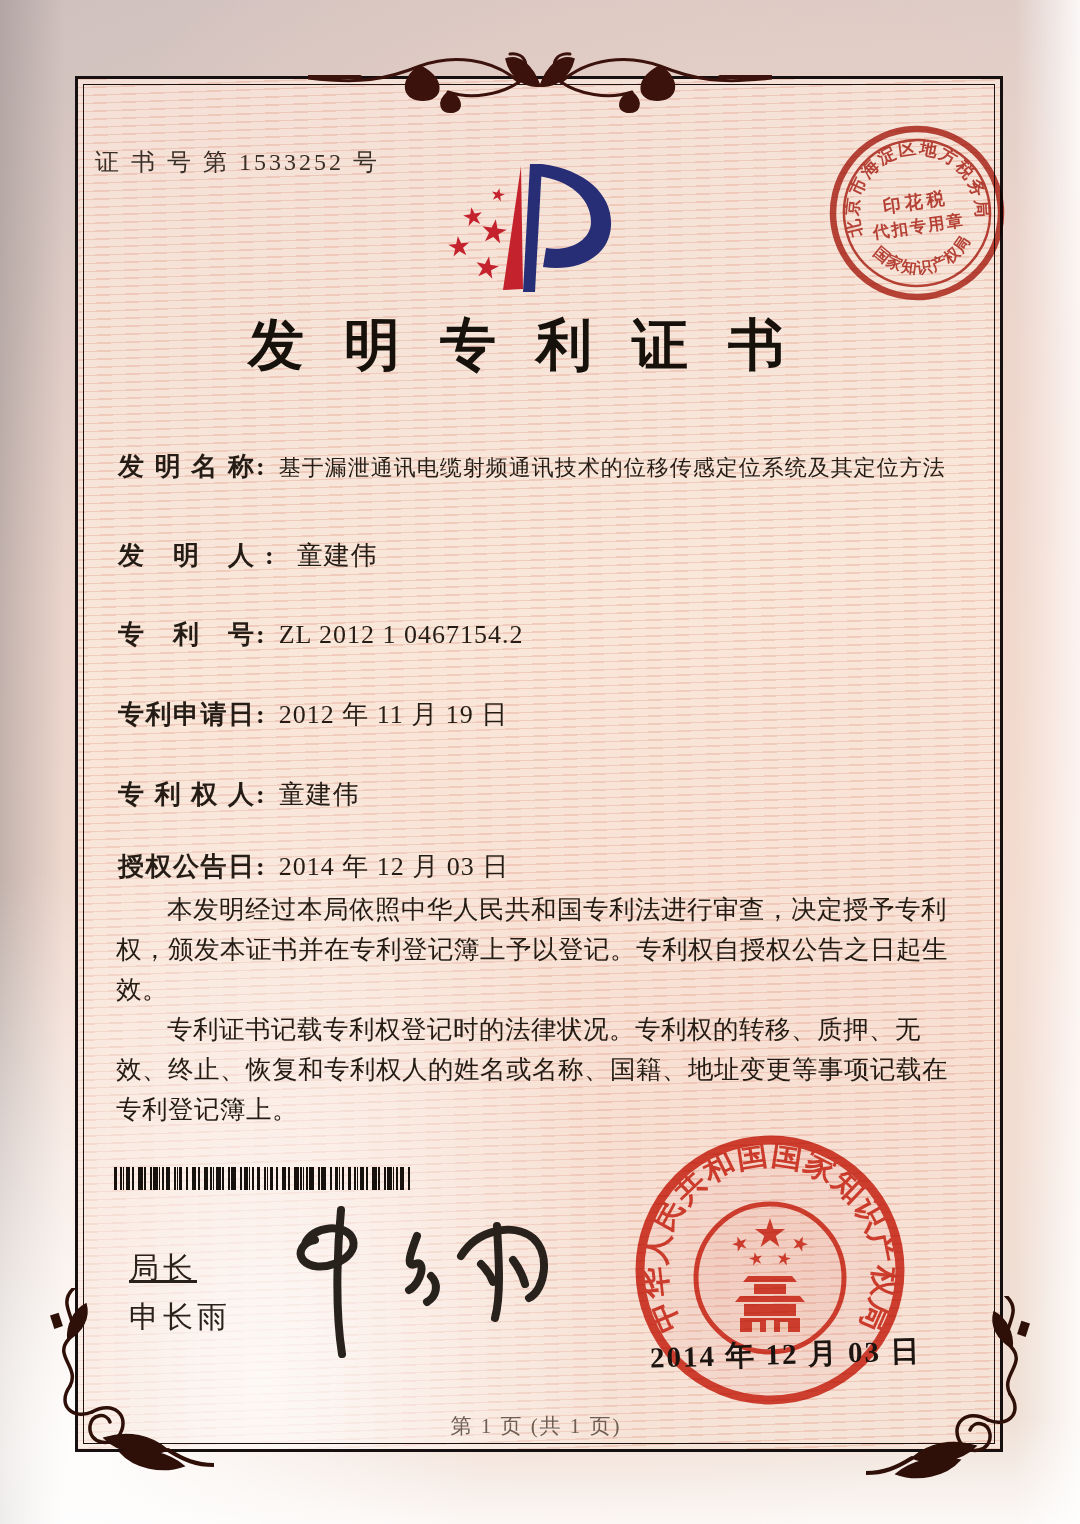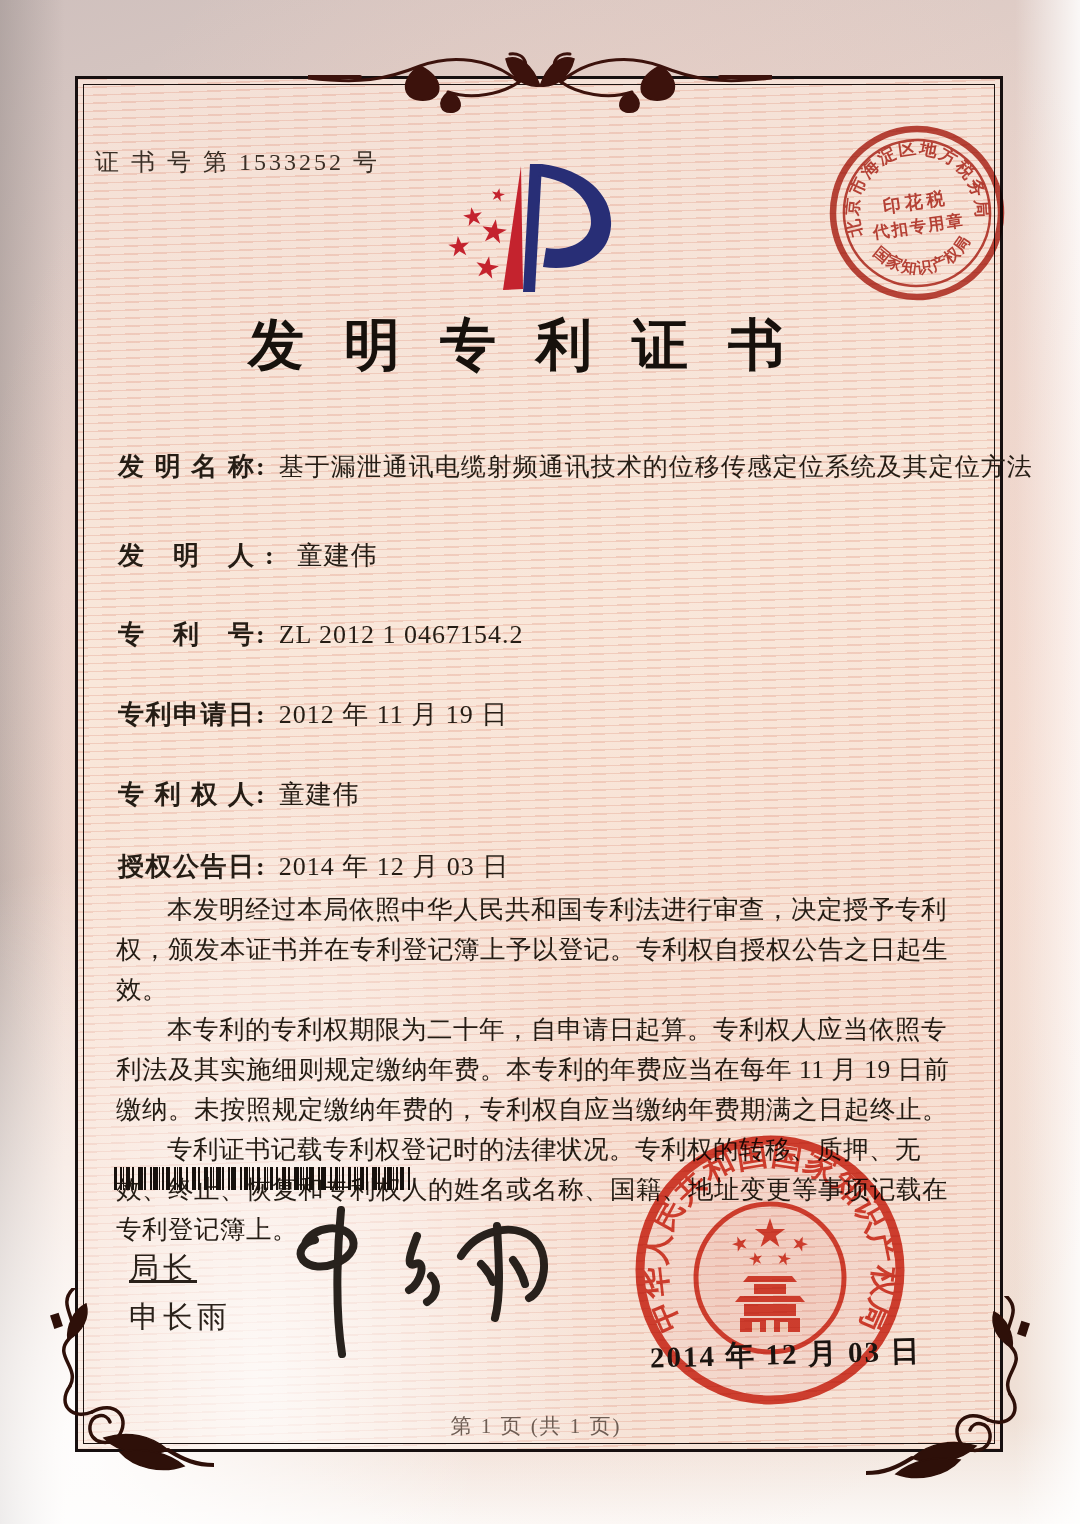--- a/index.html
+++ b/index.html
@@ -32,21 +32,21 @@
   }
   .txt{position:absolute;color:#241c15;}
   .cert-no{left:95px;top:146px;font-size:24px;letter-spacing:3px;color:#3a2f26;}
   .title{left:75px;top:308px;width:922px;text-align:center;font-size:56px;font-weight:700;
          letter-spacing:40px;box-sizing:border-box;color:#17110c;}
   .field{position:absolute;left:118px;display:flex;align-items:baseline;font-size:26px;color:#251d15;}
   .field .lab{display:inline-block;width:136px;text-align:justify;text-align-last:justify;font-weight:600;}
   .field .sep{margin:0 14px 0 2px;font-weight:600;}
   .field .val{letter-spacing:1px;white-space:nowrap;}
   .f0{top:449px;} .f1{top:538px;gap:9px;} .f2{top:617px;} .f3{top:697px;} .f4{top:777px;} .f5{top:849px;}
-  .f0 .val{font-size:25px;}
+  .f0 .val{font-size:22px;}
   .paras{position:absolute;left:116px;top:890px;width:856px;font-size:25.5px;line-height:40px;color:#241c14;}
   .paras p{margin:0;text-indent:2em;letter-spacing:.5px;}
   .barcode{
     position:absolute;left:114px;top:1167px;width:296px;height:23px;
     background-image:
       repeating-linear-gradient(90deg,#17110d 0 2px,transparent 2px 6px),
       repeating-linear-gradient(90deg,#17110d 0 3px,transparent 3px 13px),
       repeating-linear-gradient(90deg,#17110d 0 1px,transparent 1px 9px);
   }
   .signer-role{left:129px;top:1248px;font-size:30px;color:#2a211a;letter-spacing:4px;text-decoration:underline;}
@@ -176,21 +176,20 @@
       <span class="val">童建伟</span>
   </div>
   <div class="field f5">
     <span class="lab">授权公告日</span>
       <span class="sep">:</span>
       <span class="val">2014 年 12 月 03 日</span>
   </div>
 
   <div class="paras">
     <p>本发明经过本局依照中华人民共和国专利法进行审查，决定授予专利权，颁发本证书并在专利登记簿上予以登记。专利权自授权公告之日起生效。</p>
-    <p>本专利的专利权期限为二十年，自申请日起算。专利权人应当依照专利法及其实施细则规定缴纳年费。本专利的年费应当在每年 11 月 19 日前缴纳。未按照规定缴纳年费的，专利权自应当缴纳年费期满之日起终止。</p>
     <p>专利证书记载专利权登记时的法律状况。专利权的转移、质押、无效、终止、恢复和专利权人的姓名或名称、国籍、地址变更等事项记载在专利登记簿上。</p>
   </div>
 
   <div class="barcode"></div>
 
   <div class="txt signer-role">局长</div>
   <div class="txt signer-name">申长雨</div>
 
   <svg class="sig-svg" width="320" height="180" viewBox="0 0 320 180">
     <g stroke="#17110c" stroke-width="8" fill="none" stroke-linecap="round" opacity="0.92">

